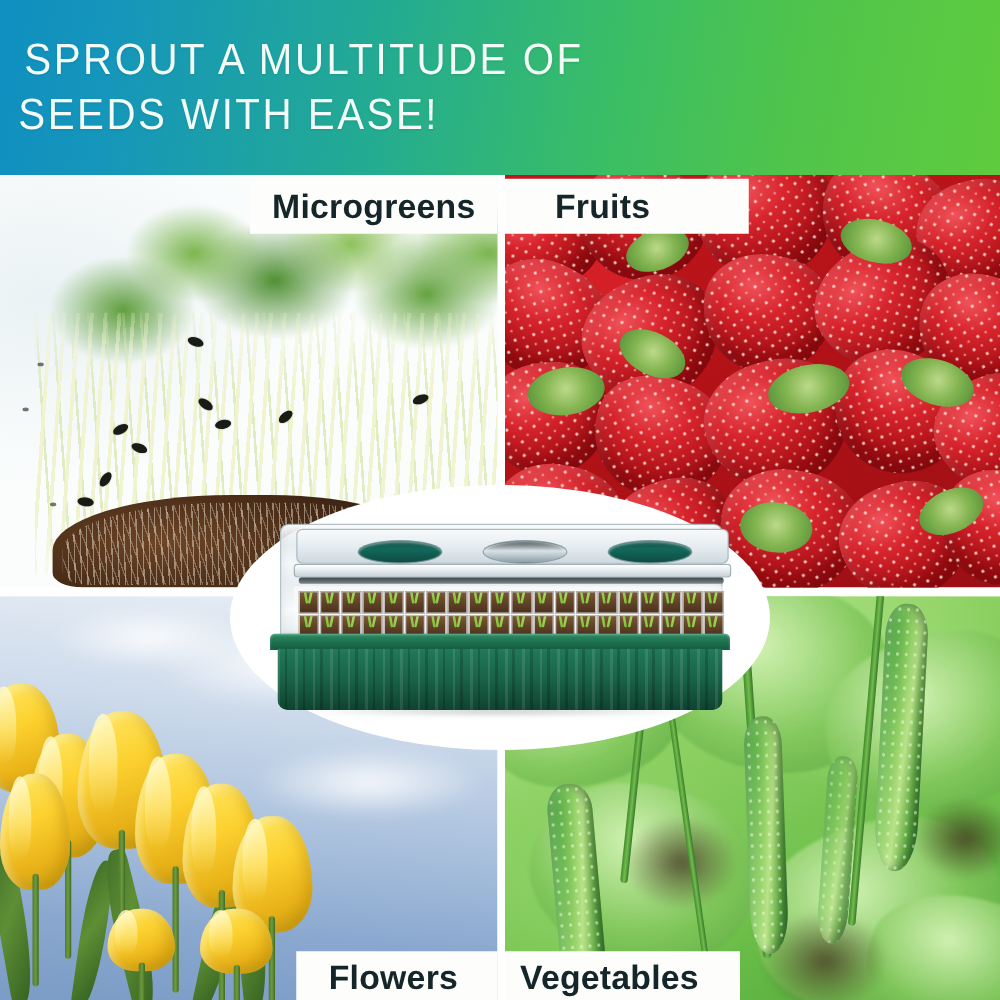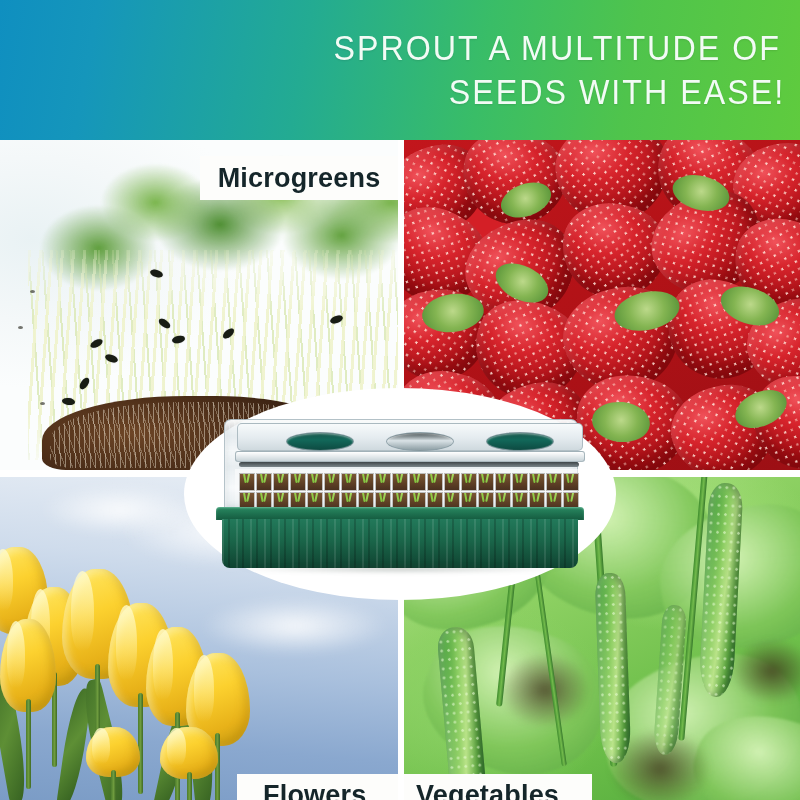--- a/index.html
+++ b/index.html
@@ -11,21 +11,21 @@
     width:800px;height:800px;
     overflow:hidden;
     background:#ffffff;
   }
 
   
   .banner{
     position:absolute;left:0;top:0;width:800px;height:140px;
     background:linear-gradient(100deg,#0f8fc0 0%,#1596bb 12%,#23ab92 38%,#39bd67 60%,#4fc44c 78%,#5fcb3e 100%);
     display:flex;flex-direction:column;
-    align-items:flex-end;justify-content:center;
+    align-items:flex-start;justify-content:center;
     overflow:hidden;
   }
   .banner-line{
     color:#f2fbf5;
     font-family:"Liberation Sans",sans-serif;
     font-size:35px;
     line-height:44px;
     font-weight:400;
     letter-spacing:2.2px;
     transform:scaleX(0.92);
@@ -295,21 +295,20 @@
   
   .label-chip{
     position:absolute;z-index:9;
     background:#fdfdfb;
     display:flex;align-items:center;
     color:#15262a;
     font-family:"Liberation Sans",sans-serif;
     font-size:27px;
     font-weight:700;
     letter-spacing:.2px;
-    margin-top:13px;
   }
   .lbl-microgreens{left:200px;top:143px;width:198px;height:44px;justify-content:center;}
   .lbl-fruits     {left:404px;top:143px;width:155px;height:44px;padding-left:40px;}
   .lbl-flowers    {left:237px;top:758px;width:161px;height:42px;padding-left:26px;}
   .lbl-vegetables {left:404px;top:758px;width:176px;height:42px;padding-left:12px;}
 </style>
 </head>
 <body>
 
 <div class="canvas">
@@ -376,20 +375,23 @@
 
         <div class="calyx" style="left:96px;top:44px;width:52px;height:32px;transform:rotate(-20deg);"></div>
         <div class="calyx" style="left:268px;top:36px;width:58px;height:34px;transform:rotate(14deg);"></div>
         <div class="calyx" style="left:18px;top:154px;width:62px;height:38px;transform:rotate(-8deg);"></div>
         <div class="calyx" style="left:90px;top:126px;width:56px;height:34px;transform:rotate(26deg);"></div>
         <div class="calyx" style="left:210px;top:152px;width:66px;height:38px;transform:rotate(-12deg);"></div>
         <div class="calyx" style="left:316px;top:148px;width:60px;height:36px;transform:rotate(18deg);"></div>
         <div class="calyx" style="left:188px;top:262px;width:58px;height:40px;transform:rotate(6deg);"></div>
         <div class="calyx" style="left:330px;top:252px;width:54px;height:34px;transform:rotate(-24deg);"></div>
       </div>
+      <div class="label-chip lbl-fruits" style="left:0px;top:3px;">
+        <span>Fruits</span>
+      </div>
     </div>
 
     <div class="quad q-br">
       <div class="photo">
         <div class="cu-bg"></div>
 
         <div class="cu-leaf" style="left:-20px;top:20px;width:170px;height:130px;transform:rotate(-16deg);"></div>
         <div class="cu-leaf" style="left:120px;top:-10px;width:190px;height:150px;transform:rotate(12deg);"></div>
         <div class="cu-leaf" style="left:256px;top:30px;width:180px;height:140px;transform:rotate(-8deg);"></div>
         <div class="cu-leaf" style="left:20px;top:150px;width:180px;height:145px;transform:rotate(20deg);"></div>

